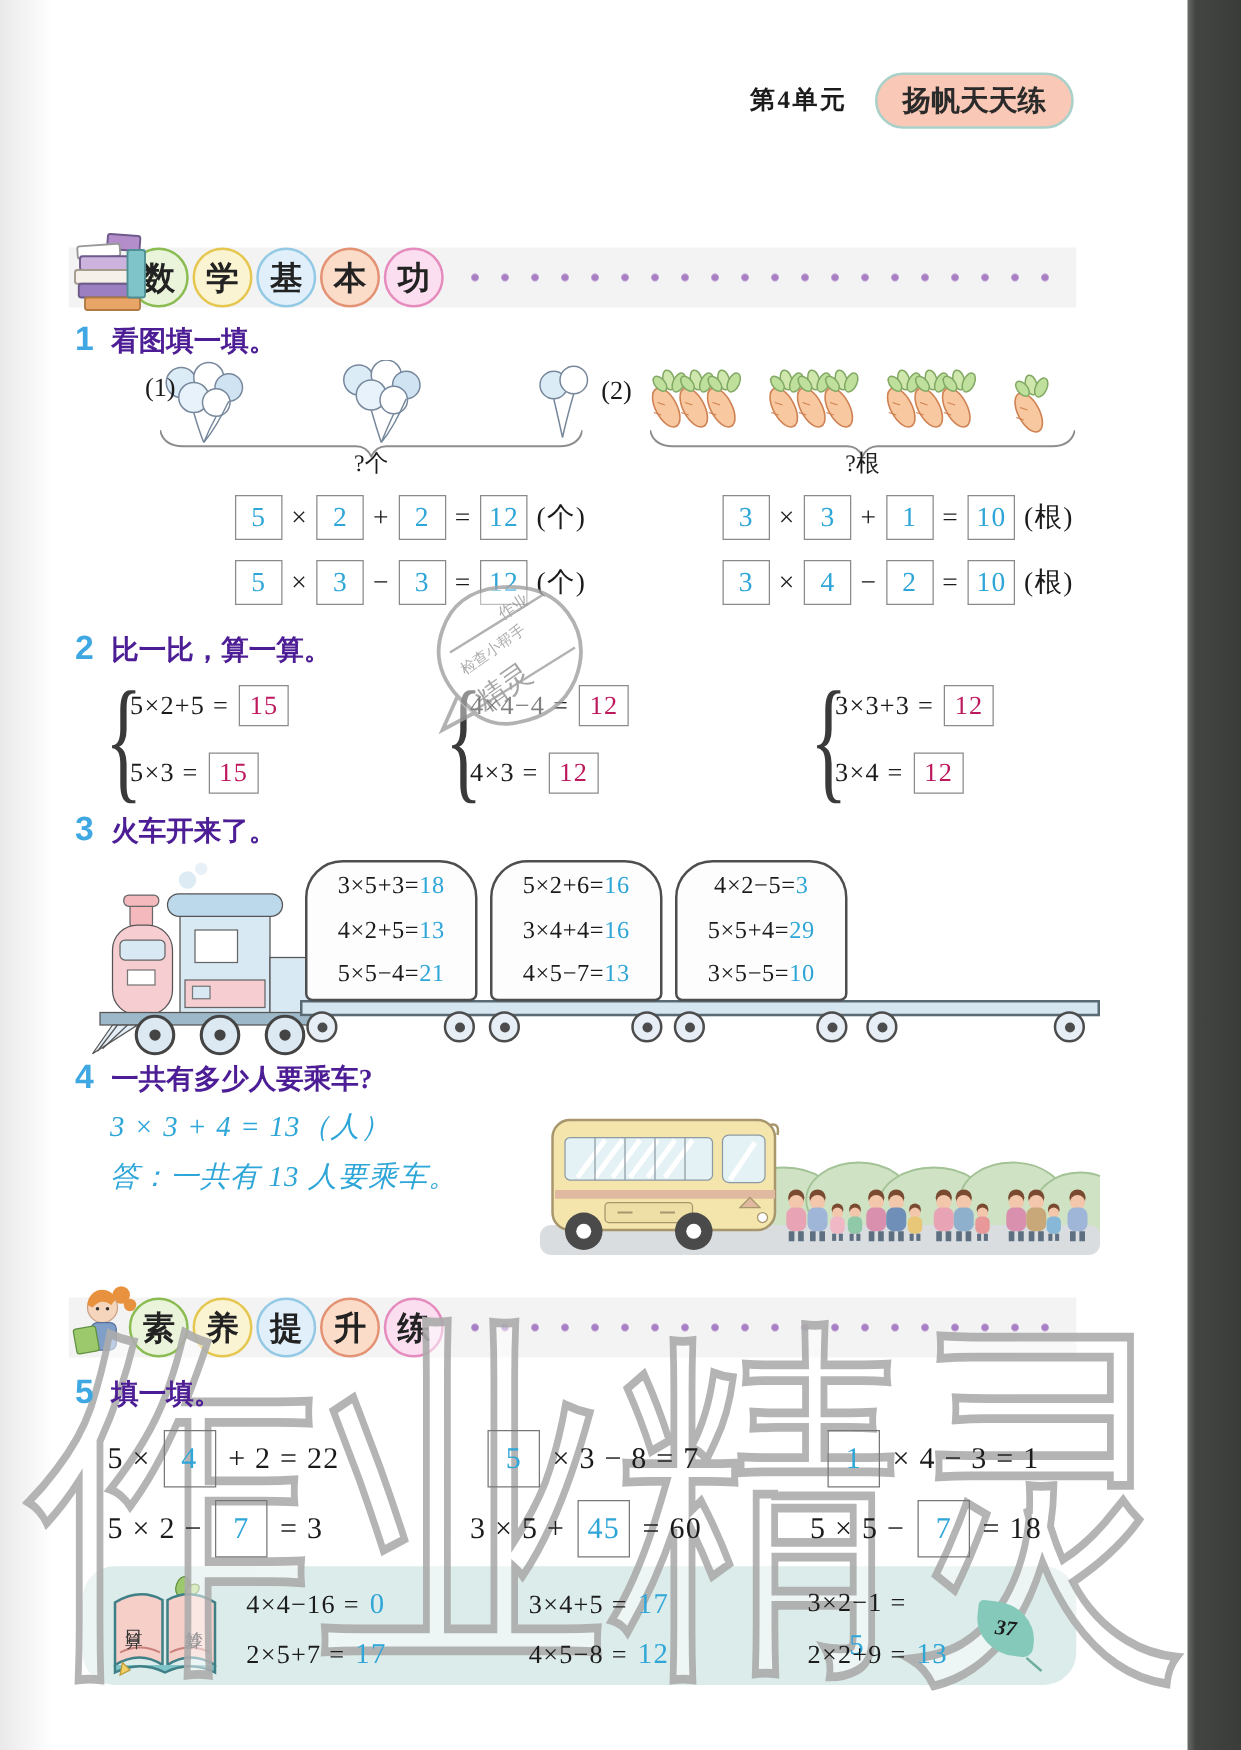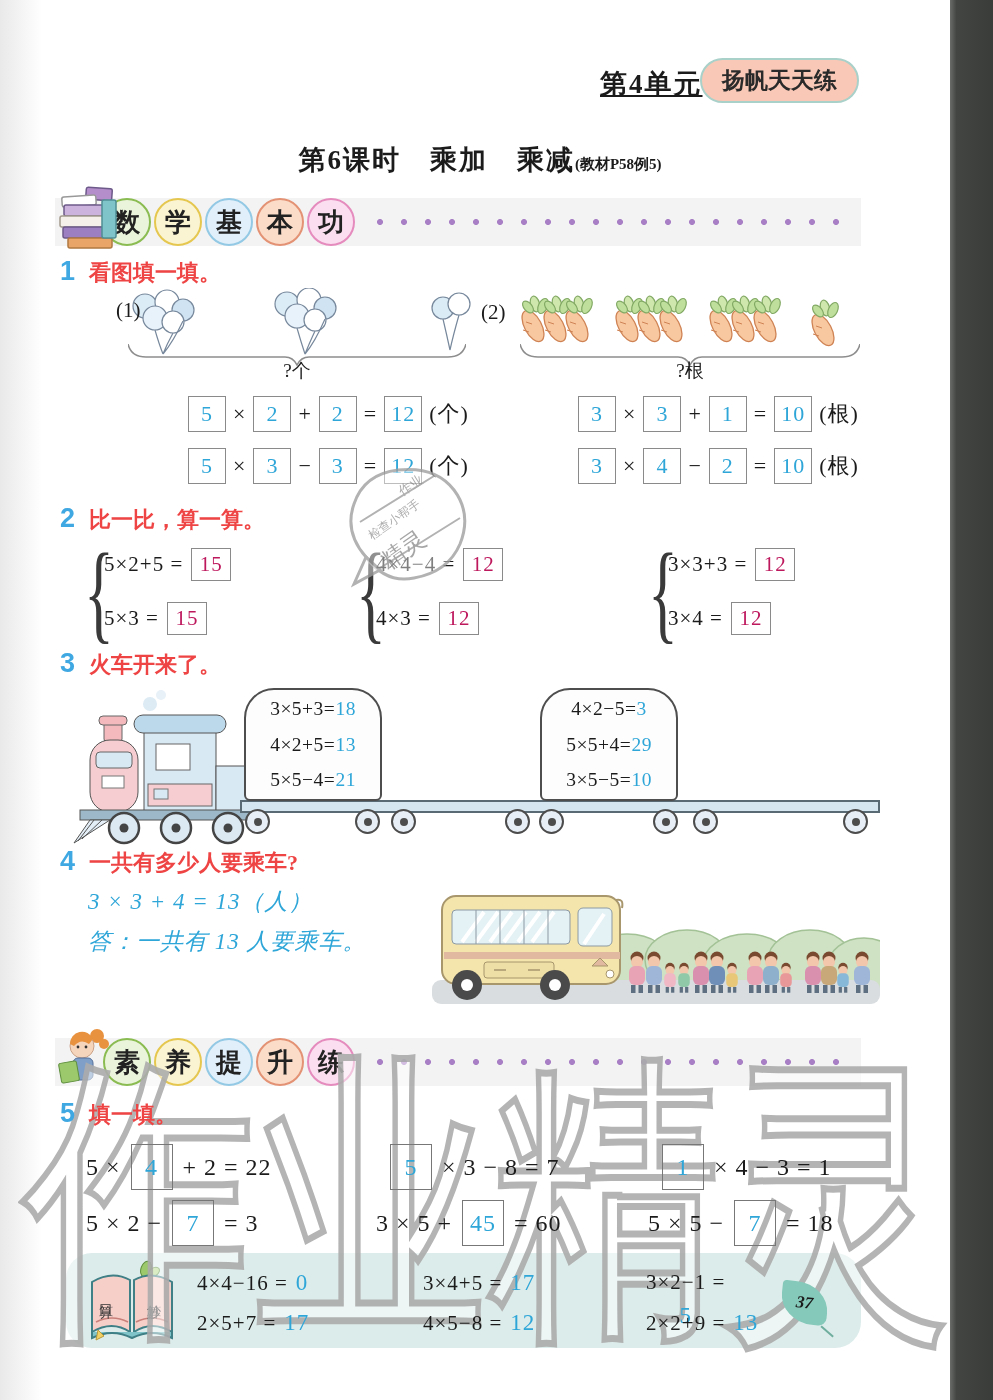--- a/index.html
+++ b/index.html
@@ -9,21 +9,21 @@
   .layer{position:absolute;inset:0;}
   .deco{z-index:2;}
   .content{z-index:10;}
   .wm{z-index:6;}
   .stampwrap{z-index:15;}
   .edge-left{position:absolute;left:0;top:0;width:42px;height:1400px;z-index:1;
              background:linear-gradient(90deg,#e9e9e9,#ffffff);}
   .edge-right{position:absolute;left:950px;top:0;width:43px;height:1400px;z-index:30;
               background:linear-gradient(90deg,#6a6c6a 0,#434543 15%,#3a3c3a 100%);}
   
-  .unit-label{font-size:27px;letter-spacing:2px;font-weight:bold;text-decoration:underline;}
+  .unit-label{font-size:20px;letter-spacing:2px;font-weight:bold;}
   .badge{background:#f9c8b6;border:2px solid #a9d0c9;border-radius:24px;padding:5px 20px;
          font-size:23px;font-weight:bold;color:#2a2a2a;}
   .title{font-size:27px;font-weight:bold;letter-spacing:2px;}
   .title-note{font-size:15px;font-weight:bold;letter-spacing:0;}
   
   .band{position:absolute;left:55px;width:806px;height:48px;background:#f3f3f3;
         display:flex;align-items:center;}
   .band-inner{display:flex;align-items:center;width:100%;padding-left:48px;}
   .cchar{width:44px;height:44px;border-radius:50%;display:flex;align-items:center;justify-content:center;
          font-size:26px;font-weight:bold;color:#222;margin-right:3px;flex:0 0 auto;}
@@ -31,21 +31,21 @@
   .c-yellow{background:#fbf4d2;border:2px solid #e5c74f;}
   .c-blue{background:#e0effa;border:2px solid #93c9e4;}
   .c-orange{background:#fadcc9;border:2px solid #e49274;}
   .c-pink{background:#fbdff0;border:2px solid #e58bbd;}
   .dots{flex:1;height:8px;margin-left:10px;margin-right:8px;
         background-image:radial-gradient(circle,#a87fc5 2.6px,transparent 3.4px);
         background-size:24px 8px;background-repeat:repeat-x;background-position:0 center;}
   
   .qhead{position:absolute;display:flex;align-items:baseline;gap:14px;}
   .qnum{font-family:"Liberation Sans",sans-serif;font-size:27px;font-weight:bold;color:#3fa8e2;}
-  .prompt{font-size:22px;font-weight:bold;color:#ef4444;}
+  .prompt{font-size:22px;font-weight:bold;color:#4c1d95;}
   .plabel{font-size:21px;}
   .brace-label{font-size:19px;text-align:center;}
   .eqrow{position:absolute;display:flex;align-items:center;gap:7px;font-size:22px;letter-spacing:1px;}
   .box{border:1px solid #8a8a8a;min-width:38px;height:36px;display:flex;align-items:center;
        justify-content:center;color:#2fa6d8;font-size:22px;box-sizing:border-box;background:rgba(255,255,255,.25);}
   .blue{color:#2fa6d8;}
   .q2line{position:absolute;display:flex;align-items:center;gap:8px;font-size:21px;letter-spacing:1px;}
   .q2box{border:1px solid #8a8a8a;min-width:40px;height:33px;display:flex;align-items:center;
          justify-content:center;color:#be185d;font-size:21px;box-sizing:border-box;}
   .curly{position:absolute;font-size:104px;color:#3a3a3a;line-height:1;
@@ -302,23 +302,20 @@
     <text transform="translate(66,34) rotate(-32)" font-size="13" fill="#979797">作业</text>
     <text transform="translate(36,78) rotate(-35)" font-size="12" fill="#979797">检查小帮手</text>
     <text transform="translate(52,108) rotate(-35)" font-size="24" fill="#8f8f8f">精灵</text>
   </svg>
 
   <div class="layer content">
 
     <span class="abs unit-label" style="left:600px;top:66px;">第4单元</span>
     <span class="abs badge" style="left:700px;top:58px;">扬帆天天练</span>
 
-    <div class="abs" style="left:200px;top:142px;width:560px;text-align:center;">
-      <span class="title">第6课时　乘加　乘减</span><span class="title-note">(教材P58例5)</span>
-    </div>
 
     <div class="qhead" style="left:60px;top:256px;">
       <span class="qnum">1</span>
       <span class="prompt">看图填一填。</span>
     </div>
     <span class="abs plabel" style="left:116px;top:298px;">(1)</span>
     <span class="abs plabel" style="left:481px;top:300px;">(2)</span>
     <div class="abs brace-label" style="left:252px;top:358px;width:90px;">?个</div>
     <div class="abs brace-label" style="left:645px;top:358px;width:90px;">?根</div>
 
@@ -402,20 +399,25 @@
     <div class="qhead" style="left:60px;top:648px;">
       <span class="qnum">3</span>
       <span class="prompt">火车开来了。</span>
     </div>
 
     <div class="traincar" style="left:244px;top:688px;">
       <div class="trow"><span>3×5+3=</span><span class="blue">18</span></div>
       <div class="trow"><span>4×2+5=</span><span class="blue">13</span></div>
       <div class="trow"><span>5×5−4=</span><span class="blue">21</span></div>
     </div>
+    <div class="traincar" style="left:392px;top:688px;">
+      <div class="trow"><span>5×2+6=</span><span class="blue">16</span></div>
+      <div class="trow"><span>3×4+4=</span><span class="blue">16</span></div>
+      <div class="trow"><span>4×5−7=</span><span class="blue">13</span></div>
+    </div>
     <div class="traincar" style="left:540px;top:688px;">
       <div class="trow"><span>4×2−5=</span><span class="blue">3</span></div>
       <div class="trow"><span>5×5+4=</span><span class="blue">29</span></div>
       <div class="trow"><span>3×5−5=</span><span class="blue">10</span></div>
     </div>
 
     <div class="wheel" style="left:245px;top:809px;"></div>
     <div class="wheel" style="left:355px;top:809px;"></div>
     <div class="wheel" style="left:391px;top:809px;"></div>
     <div class="wheel" style="left:505px;top:809px;"></div>

